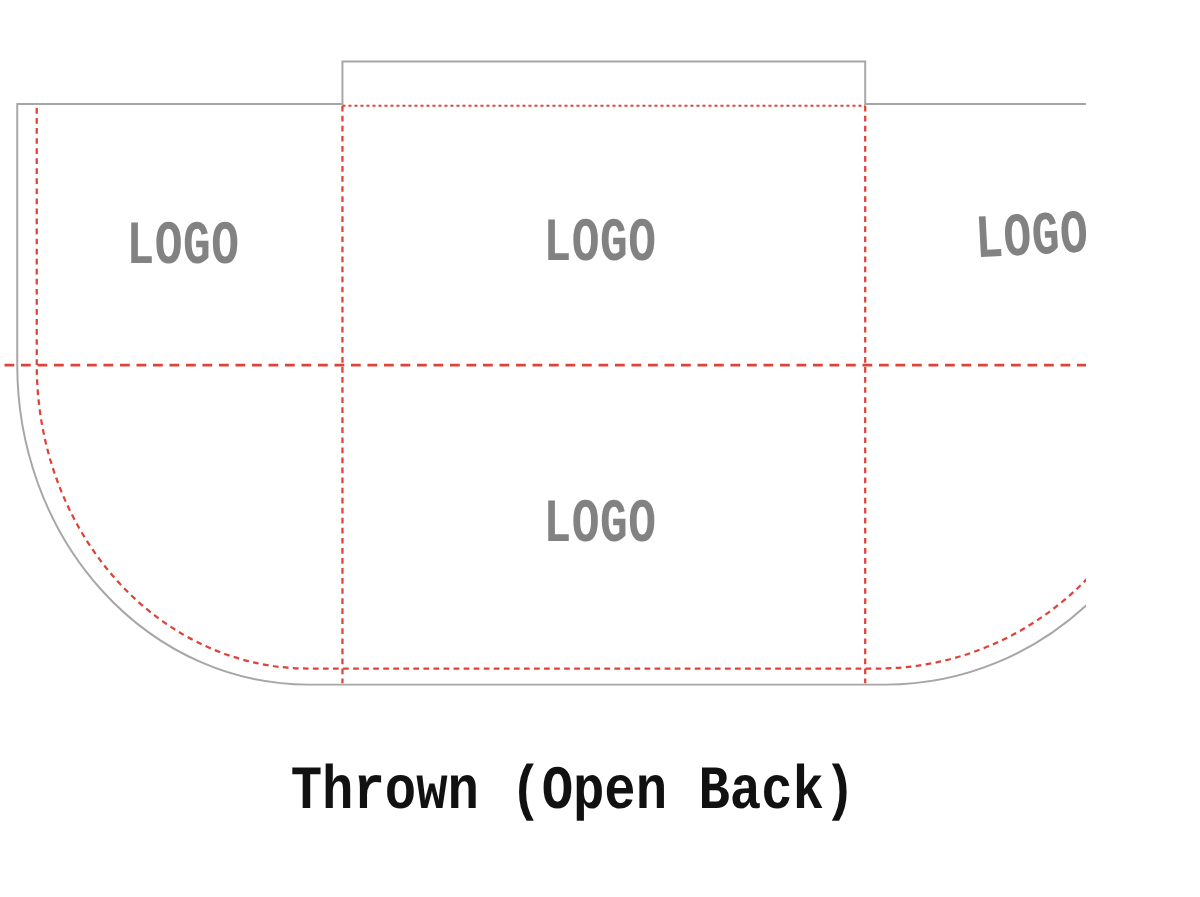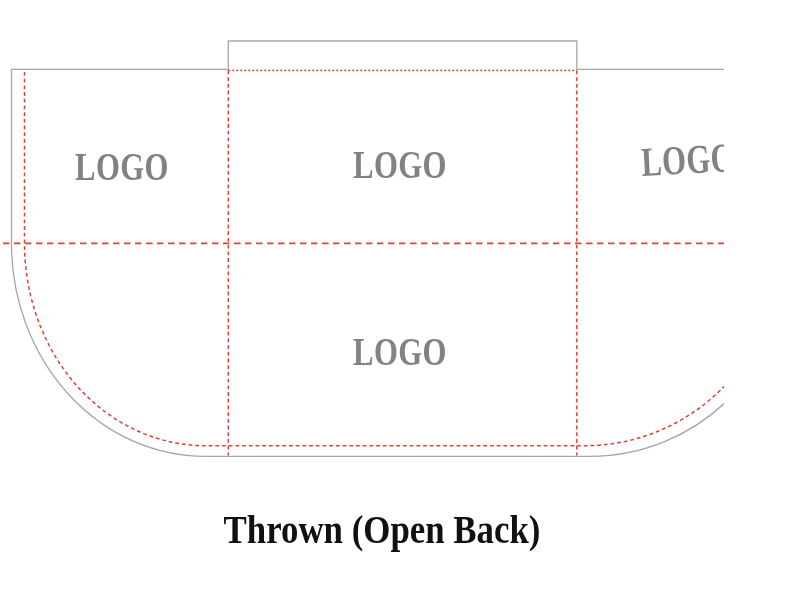--- a/index.html
+++ b/index.html
@@ -6,21 +6,21 @@
     margin: 0;
     padding: 0;
     background: #ffffff;
   }
   .canvas {
     position: relative;
     width: 724px;
     height: 598px;
     background: #ffffff;
     overflow: hidden;
-    font-family: Liberation Serif, serif;
+    font-family: Liberation Mono, monospace;
   }
   .diagram-svg {
     position: absolute;
     left: 0;
     top: 0;
     width: 800px;
     height: 598px;
   }
   .outline {
     fill: none;

